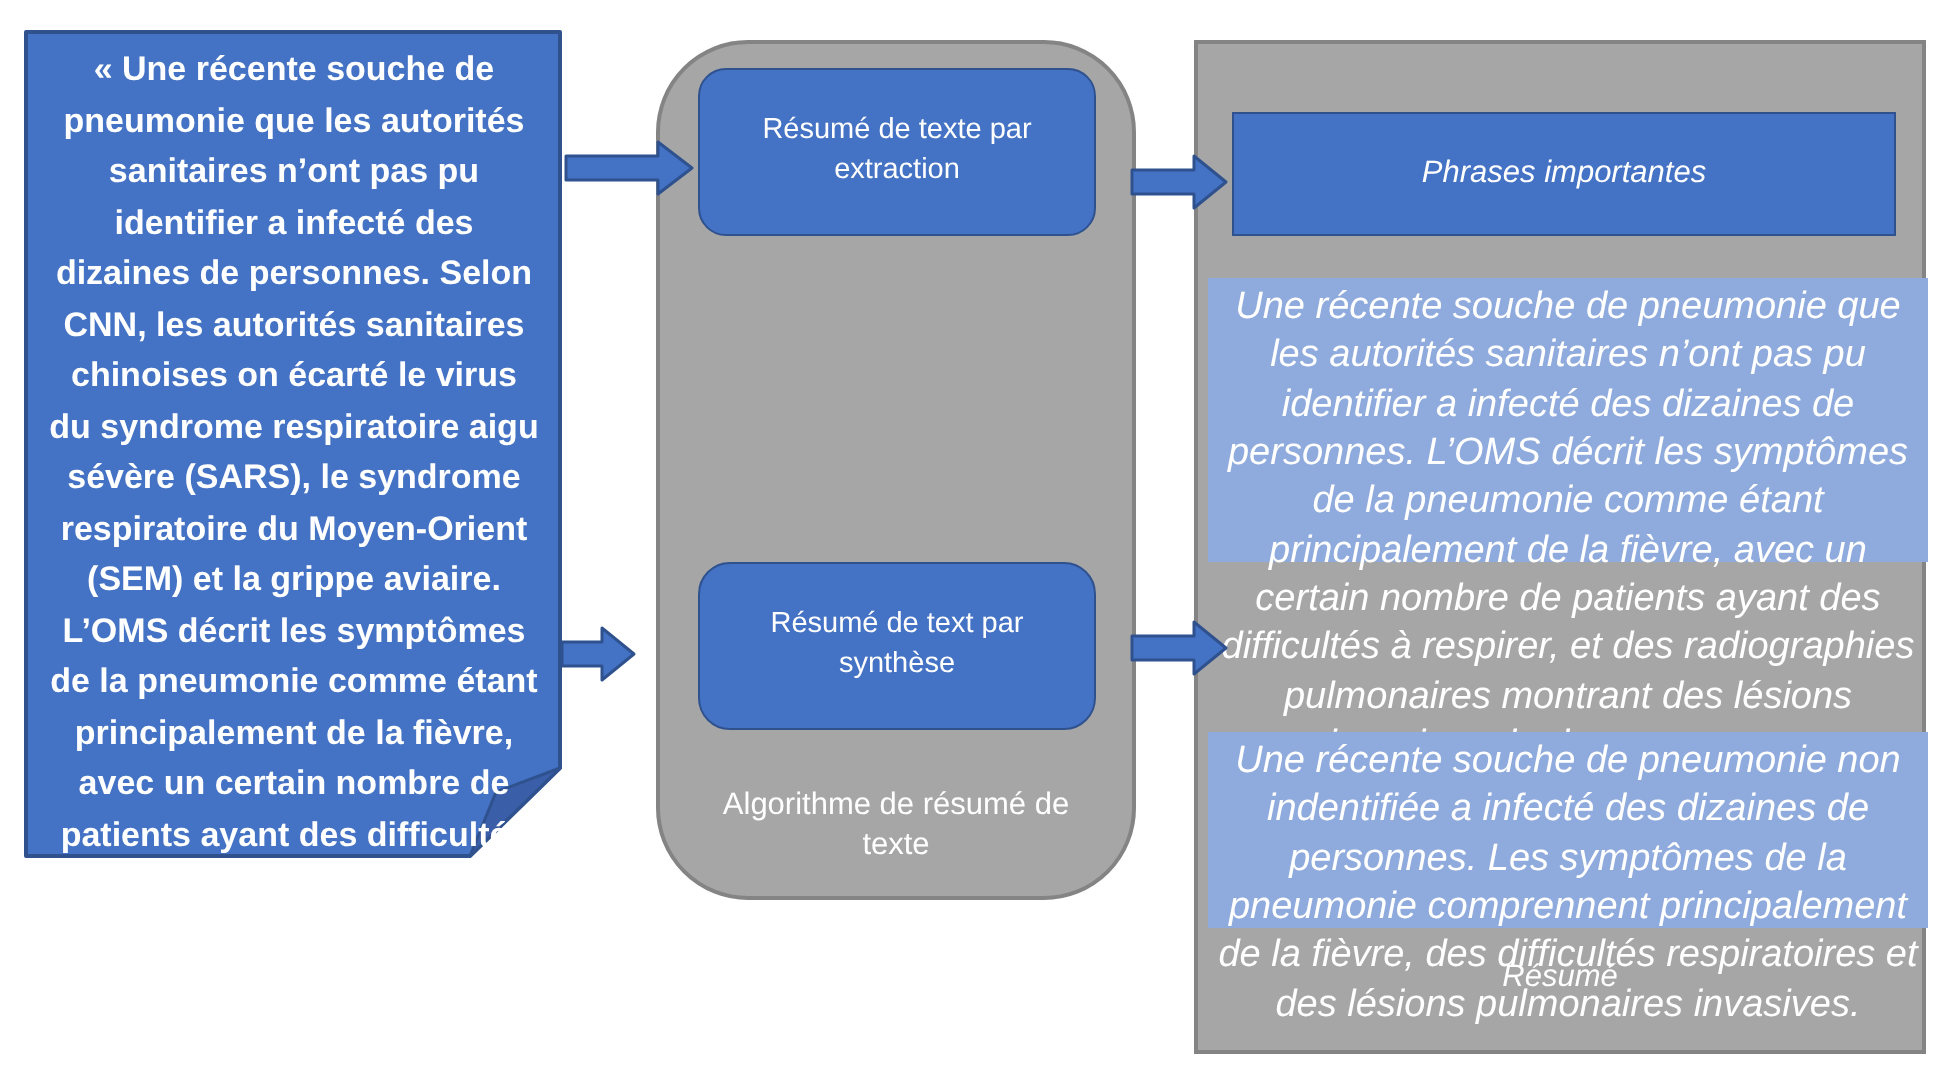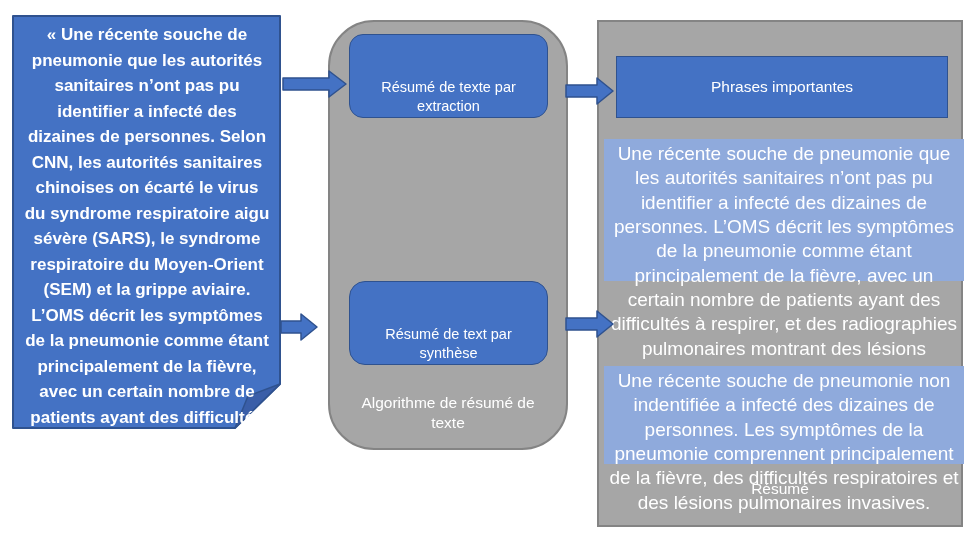--- a/index.html
+++ b/index.html
@@ -65,21 +65,21 @@
   .algo-box {
     position: absolute;
     left: 19px;
     width: 199px;
     height: 84px;
     background: #4472c4;
     border: 1.5px solid #2f528f;
     border-radius: 14px;
     box-sizing: border-box;
     display: flex;
-    align-items: flex-end;
+    align-items: center;
     justify-content: center;
     text-align: center;
     color: #ffffff;
     font-size: 14.5px;
     line-height: 1.35;
     padding: 0 18px;
   }
   .algo-box-extraction { top: 12px; }
   .algo-box-synthesis  { top: 259px; border-radius: 16px; }
   .algo-label {
@@ -98,20 +98,21 @@
   
   .result {
     position: absolute;
     left: 597px;
     top: 20px;
     width: 366px;
     height: 507px;
     background: #a6a6a6;
     border: 2px solid #848484;
     box-sizing: border-box;
+    font-style: italic;
   }
   .result-header {
     position: absolute;
     left: 17px;
     width: 332px;
     background: #4472c4;
     border: 1.5px solid #2f528f;
     box-sizing: border-box;
     display: flex;
     align-items: center;

